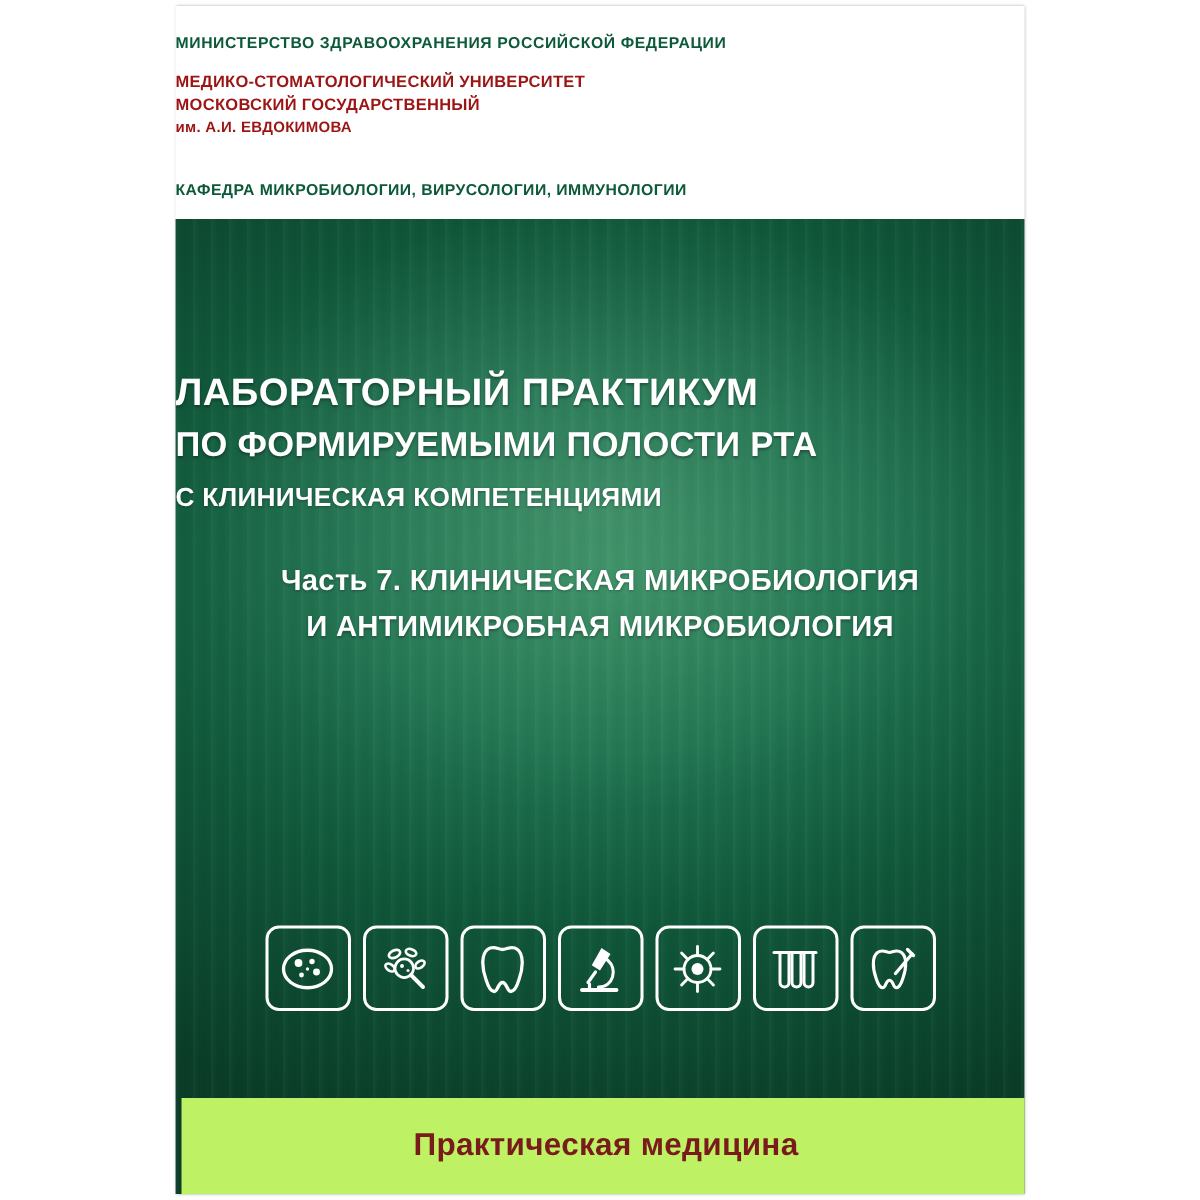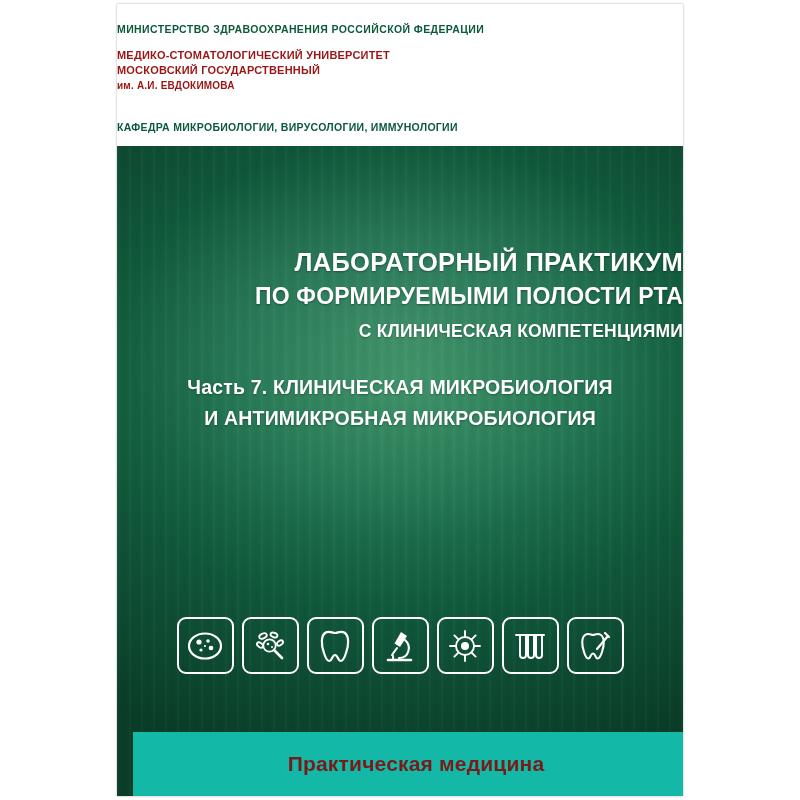--- a/index.html
+++ b/index.html
@@ -105,21 +105,21 @@
     inset: 0;
     background: radial-gradient(ellipse 70% 45% at 50% 30%, rgba(255,255,255,0.10), rgba(255,255,255,0) 70%);
     pointer-events: none;
   }
 
   .title-block {
     position: absolute;
     left: 0;
     top: 102px;
     width: 100%;
-    text-align: right;
+    text-align: left;
     color: #ffffff;
     z-index: 3;
   }
 
   .title-line-1 {
     font-size: 25.5px;
     font-weight: bold;
     letter-spacing: 0.3px;
     text-shadow: 0 1px 2px rgba(0,0,0,0.35);
   }
@@ -188,25 +188,25 @@
     box-sizing: border-box;
   }
 
   .icon-box svg {
     display: block;
   }
 
   
   .publisher {
     position: absolute;
-    left: 16px;
+    left: 4px;
     bottom: 0;
     width: 100%;
     height: 64px;
-    background: #14b8a6;
+    background: #bef264;
     display: flex;
     align-items: center;
     justify-content: center;
   }
 
   .publisher-name {
     font-size: 21px;
     font-weight: bold;
     color: #7a1b1b;
     letter-spacing: 0.2px;

